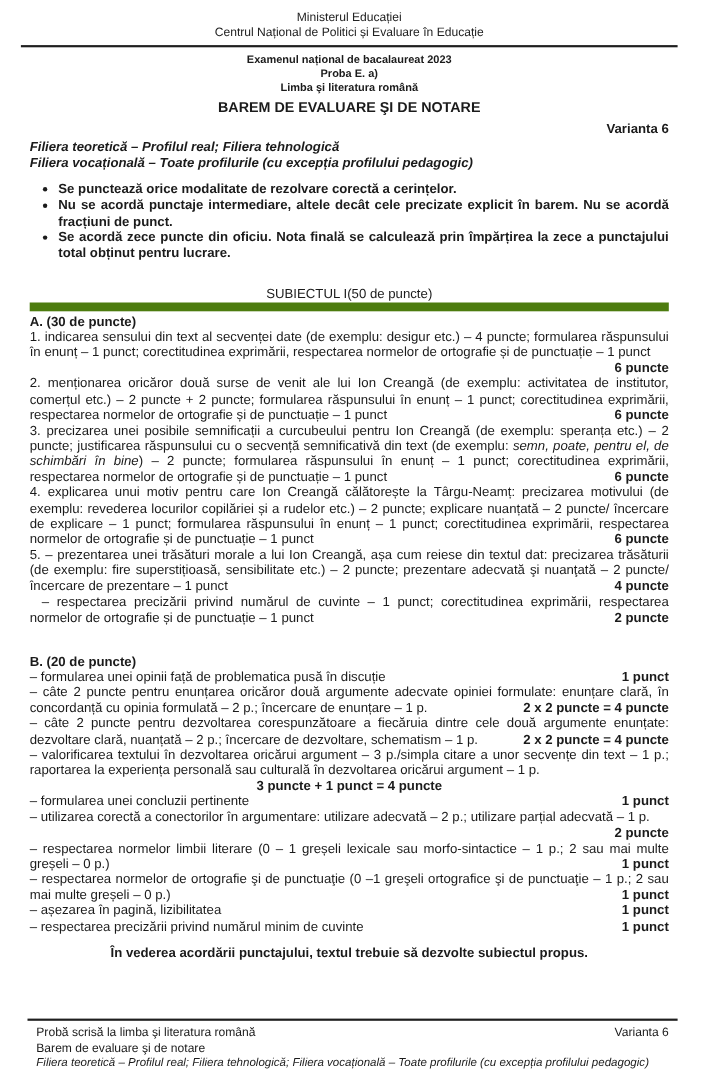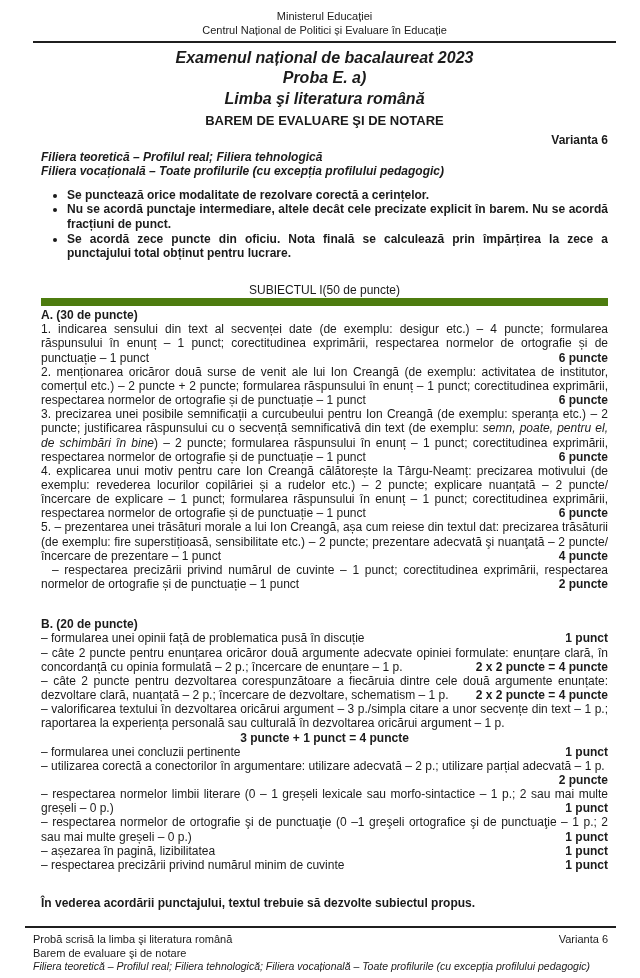--- a/index.html
+++ b/index.html
@@ -3,28 +3,28 @@
 <meta charset="utf-8">
 <style>
   * { margin:0; padding:0; box-sizing:border-box; }
   html,body { background:#ffffff; }
   body {
     width:640px; height:978px;
     font-family:"Liberation Sans","DejaVu Sans",sans-serif;
     font-size:12px; color:#1b1b1b; line-height:1.18;
     position:relative; overflow:hidden;
   }
-  .page { position:relative; width:640px; height:978px; padding:10px 32px 0 41px; }
+  .page { position:relative; width:640px; height:978px; padding:10px 32px 0 27px; }
 
   .center { text-align:center; }
   .right  { text-align:right; }
 
   .hdr-small { font-size:11px; line-height:1.25; color:#222; }
   .hdr-rule  { border-bottom:2px solid #1f1f1f; margin:3px -8px 5px -8px; }
-  .hdr-title { font-weight:700; font-size:16px; line-height:1.3;font-style:italic; }
+  .hdr-title { font-weight:700; font-size:10px; line-height:1.3; }
   .hdr-barem { font-weight:700; font-size:13px; line-height:1.35; margin-top:2px; }
   .variant   { font-weight:700; margin-top:4px; }
 
   .filiera { font-weight:700; font-style:italic; margin-top:2px; line-height:1.22; }
 
   ul.bullets { margin:9px 0 22px 0; padding-left:26px; font-weight:700; }
   ul.bullets li { text-align:justify; line-height:1.22; }
 
   .subject-row {
     display:flex; justify-content:center;
@@ -34,21 +34,21 @@
   .section-title { font-weight:700; margin-top:2px; }
 
   p.item { text-align:justify; line-height:1.18; }
   p.item::after { content:""; display:block; clear:both; }
   p.item .score { float:right; font-weight:700; padding-left:10px; }
   p.item.indent { text-indent:11px; }
 
   .score-line { text-align:center; font-weight:700; }
 
   .gap-b { margin-top:26px; }
-  .final-note { font-weight:700; margin-top:24px; }
+  .final-note { font-weight:700; margin-top:10px;text-align:center; }
 
   .footer { position:absolute; left:33px; right:32px; top:926px; font-size:11px; line-height:1.28; }
   .footer-rule { border-bottom:2px solid #1f1f1f; margin:0 -8px 4px -8px; }
   .footer-row1 { display:flex; justify-content:space-between; }
   .footer-filiera { font-style:italic; font-size:10.5px; }
   .footer-page { text-align:center;margin-top:29px; }
 </style>
 </head>
 <body>
 

